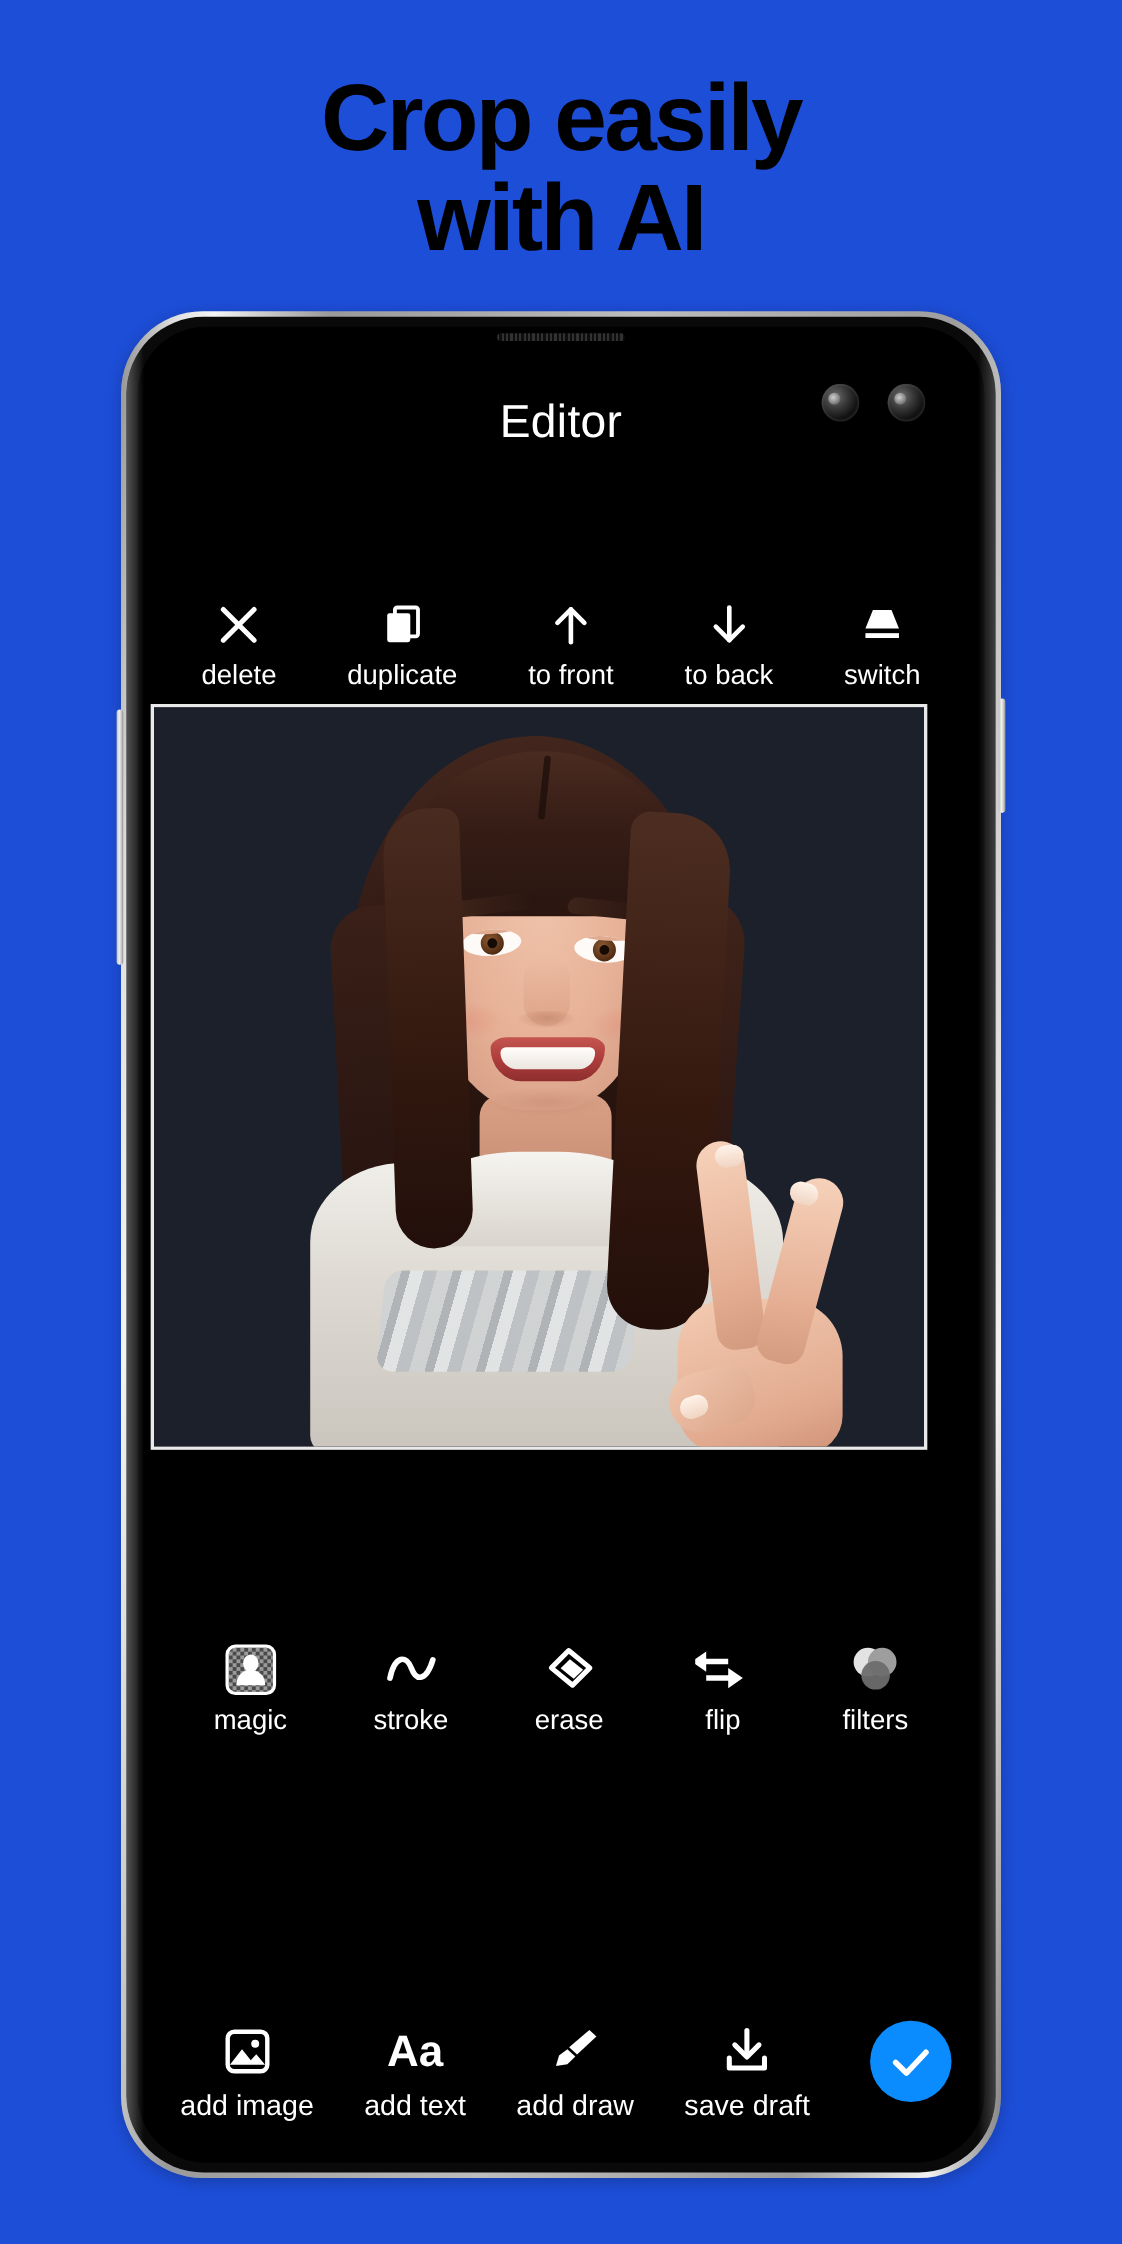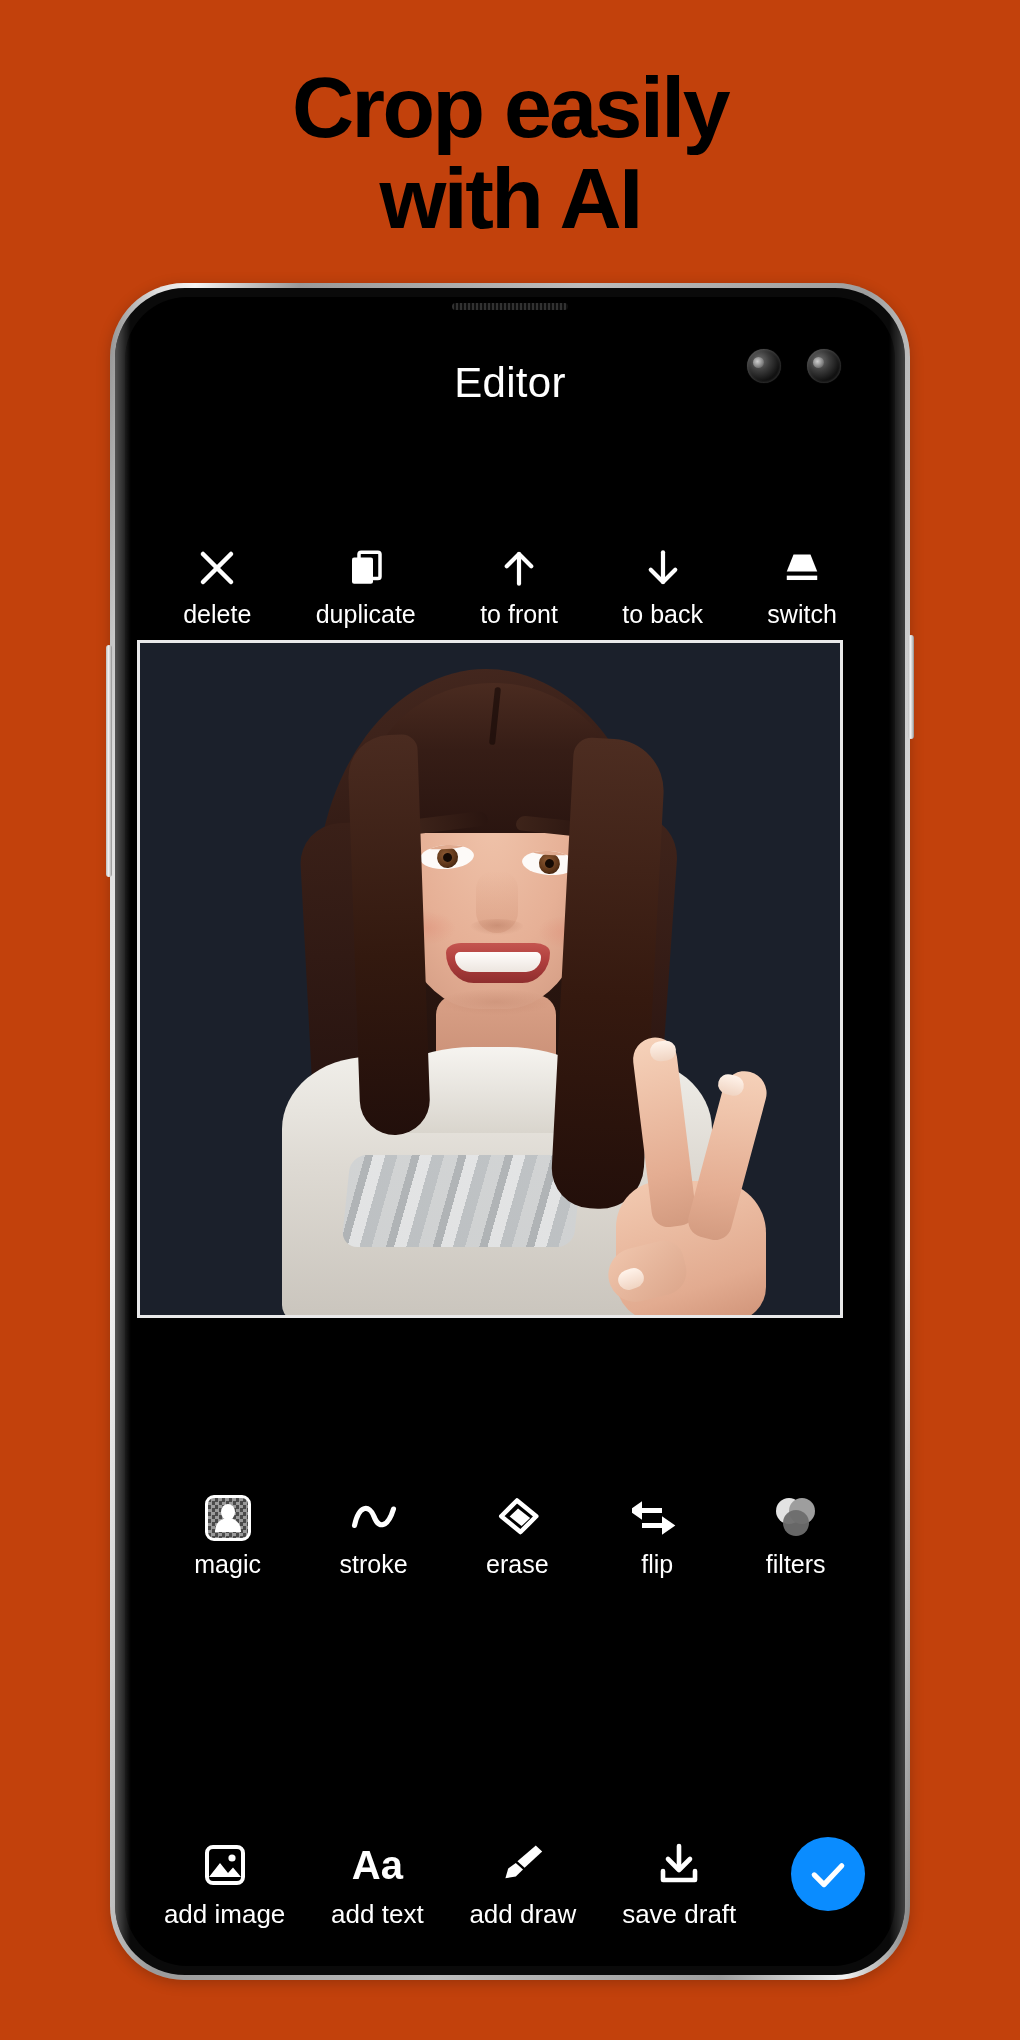--- a/index.html
+++ b/index.html
@@ -2,21 +2,21 @@
 <html><head>
 <meta charset="utf-8">
 <style>
   * { box-sizing: border-box; margin: 0; padding: 0; }
   html, body {
     width: 1020px; height: 2040px;
     background: #ffffff;
     font-family: "Liberation Sans", sans-serif;
     overflow: hidden;
   }
-  #root { position: relative; width: 1020px; height: 2040px; background: #c2410c; }
+  #root { position: relative; width: 1020px; height: 2040px; background: #1d4ed8; }
 
   
   .headline {
     position: absolute; left: 0; top: 62px; width: 1020px;
     text-align: center;
     font-family: "Liberation Sans", sans-serif;
     font-weight: 700;
     font-size: 86px;
     line-height: 1.06;
     letter-spacing: -2.5px;

